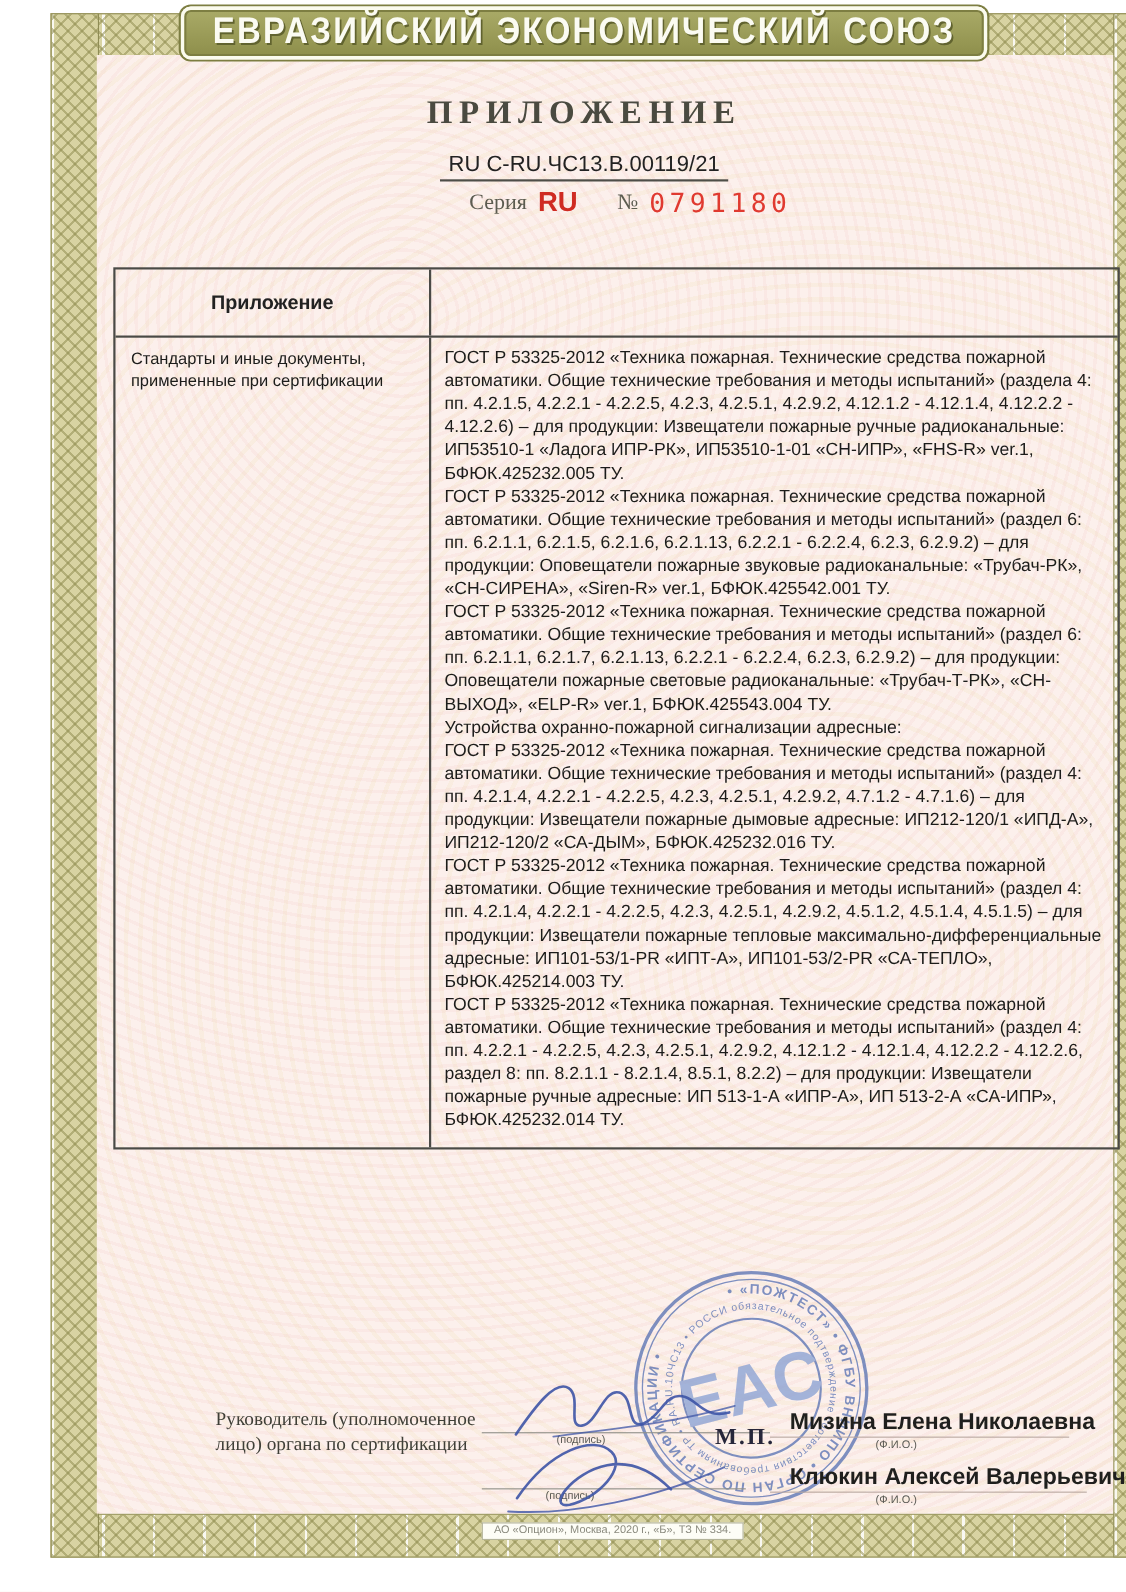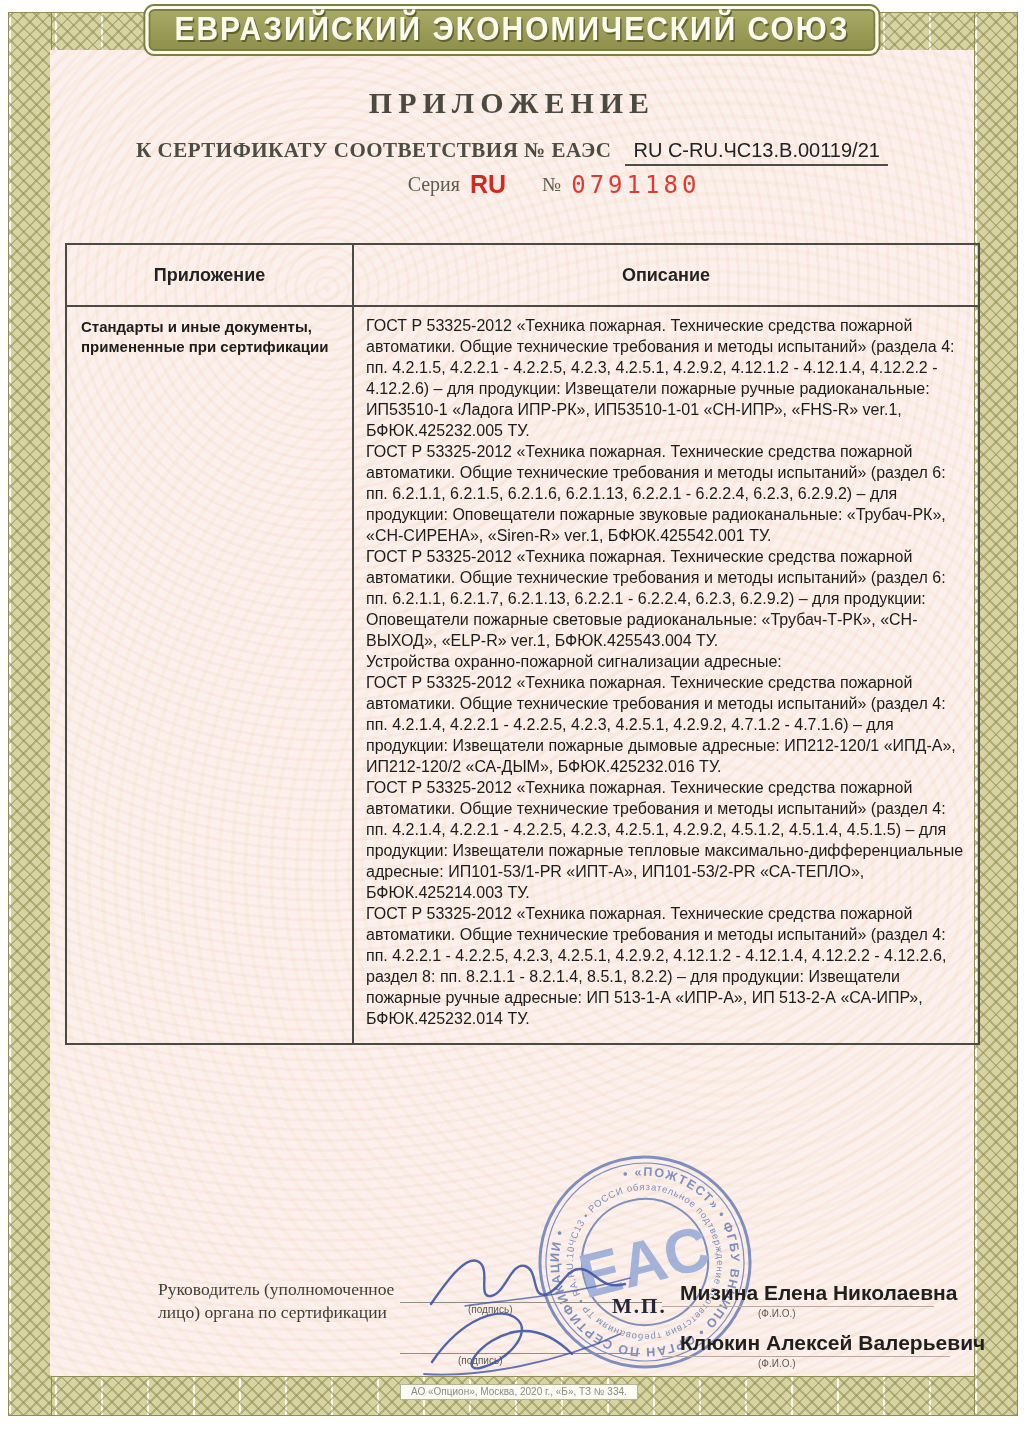--- a/index.html
+++ b/index.html
@@ -1,20 +1,20 @@
 <!DOCTYPE html>
 <html><head>
 <meta charset="utf-8">
 <style>
   html,body{margin:0;padding:0;}
   body{
     width:1024px;height:1447px;position:relative;background:#ffffff;
     font-family:"Liberation Sans",sans-serif;color:#1e1e1c;
   }
-  .page{position:absolute;inset:0;overflow:hidden;background:#ffffff;}
+  .page{position:absolute;inset:0;overflow:hidden;background:#ffffff;margin-left:38px;}
 
   
   .band{
     position:absolute;z-index:1;
     background-color:#d8d3a2;
     background-image:
       repeating-linear-gradient(45deg, rgba(141,138,77,.50) 0 2px, transparent 2px 9px),
       repeating-linear-gradient(-45deg, rgba(141,138,77,.50) 0 2px, transparent 2px 9px),
       repeating-linear-gradient(90deg, rgba(255,255,255,.85) 0 2px, transparent 2px 46px);
     border:1px solid #8f8c55;
@@ -85,21 +85,21 @@
   }
   .t-head{display:grid;grid-template-columns:287px 1fr;border-bottom:2px solid #4a4a46;}
   .t-head > div{
     display:flex;align-items:center;justify-content:center;height:60px;
     font-weight:bold;font-size:18px;color:#222;
   }
   .t-head .hcell-1{border-right:2px solid #4a4a46;}
   .t-body{display:grid;grid-template-columns:287px 1fr;min-height:690px;}
   .t-cell-label{
     border-right:2px solid #4a4a46;padding:10px 14px;box-sizing:border-box;
-    font-weight:bold;font-size:15px;line-height:20px;color:#1c1c1a;
+    font-weight:normal;font-size:15px;line-height:20px;color:#1c1c1a;
   }
   .t-cell-desc{
     padding:8px 10px 14px 12px;box-sizing:border-box;
     font-size:16px;line-height:21px;color:#1c1c1a;
   }
   .t-cell-desc p{margin:0;}
   .block-gap{margin-top:21px;}
 
   
   .sig-label{
@@ -138,36 +138,34 @@
 
   <div class="inner"></div>
 
   <div class="banner">
     <span class="banner-text">ЕВРАЗИЙСКИЙ ЭКОНОМИЧЕСКИЙ СОЮЗ</span>
   </div>
 
   <div class="doc-title">ПРИЛОЖЕНИЕ</div>
 
   <div class="cert-line">
-    <span class="cert-label">К СЕРТИФИКАТУ СООТВЕТСТВИЯ № ЕАЭС</span>
     <span class="cert-number">RU С-RU.ЧС13.В.00119/21</span>
   </div>
 
   <div class="series-line">
     <span class="series-label">Серия</span>
     <span class="series-value">RU</span>
     <span class="num-sign">№</span>
     <span class="blank-number">0791180</span>
   </div>
 
 
   <div class="cert-table">
     <div class="t-head">
       <div class="hcell-1">Приложение</div>
-      <div class="hcell-2">Описание</div>
     </div>
     <div class="t-body">
       <div class="t-cell-label">
         <span>Стандарты и иные документы,</span><br>
         <span>примененные при сертификации</span>
       </div>
       <div class="t-cell-desc">
         <p>ГОСТ Р 53325-2012 «Техника пожарная. Технические средства пожарной автоматики. Общие технические требования и методы испытаний» (раздела 4: пп. 4.2.1.5, 4.2.2.1 - 4.2.2.5, 4.2.3, 4.2.5.1, 4.2.9.2, 4.12.1.2 - 4.12.1.4, 4.12.2.2 - 4.12.2.6) – для продукции: Извещатели пожарные ручные радиоканальные: ИП53510-1 «Ладога ИПР-РК», ИП53510-1-01 «СН-ИПР», «FHS-R» ver.1, БФЮК.425232.005 ТУ.</p>
         <p>ГОСТ Р 53325-2012 «Техника пожарная. Технические средства пожарной автоматики. Общие технические требования и методы испытаний» (раздел 6: пп. 6.2.1.1, 6.2.1.5, 6.2.1.6, 6.2.1.13, 6.2.2.1 - 6.2.2.4, 6.2.3, 6.2.9.2) – для продукции: Оповещатели пожарные звуковые радиоканальные: «Трубач-РК», «СН-СИРЕНА», «Siren-R» ver.1, БФЮК.425542.001 ТУ.</p>
         <p>ГОСТ Р 53325-2012 «Техника пожарная. Технические средства пожарной автоматики. Общие технические требования и методы испытаний» (раздел 6: пп. 6.2.1.1, 6.2.1.7, 6.2.1.13, 6.2.2.1 - 6.2.2.4, 6.2.3, 6.2.9.2) – для продукции: Оповещатели пожарные световые радиоканальные: «Трубач-Т-РК», «СН-ВЫХОД», «ELP-R» ver.1, БФЮК.425543.004 ТУ.</p>

